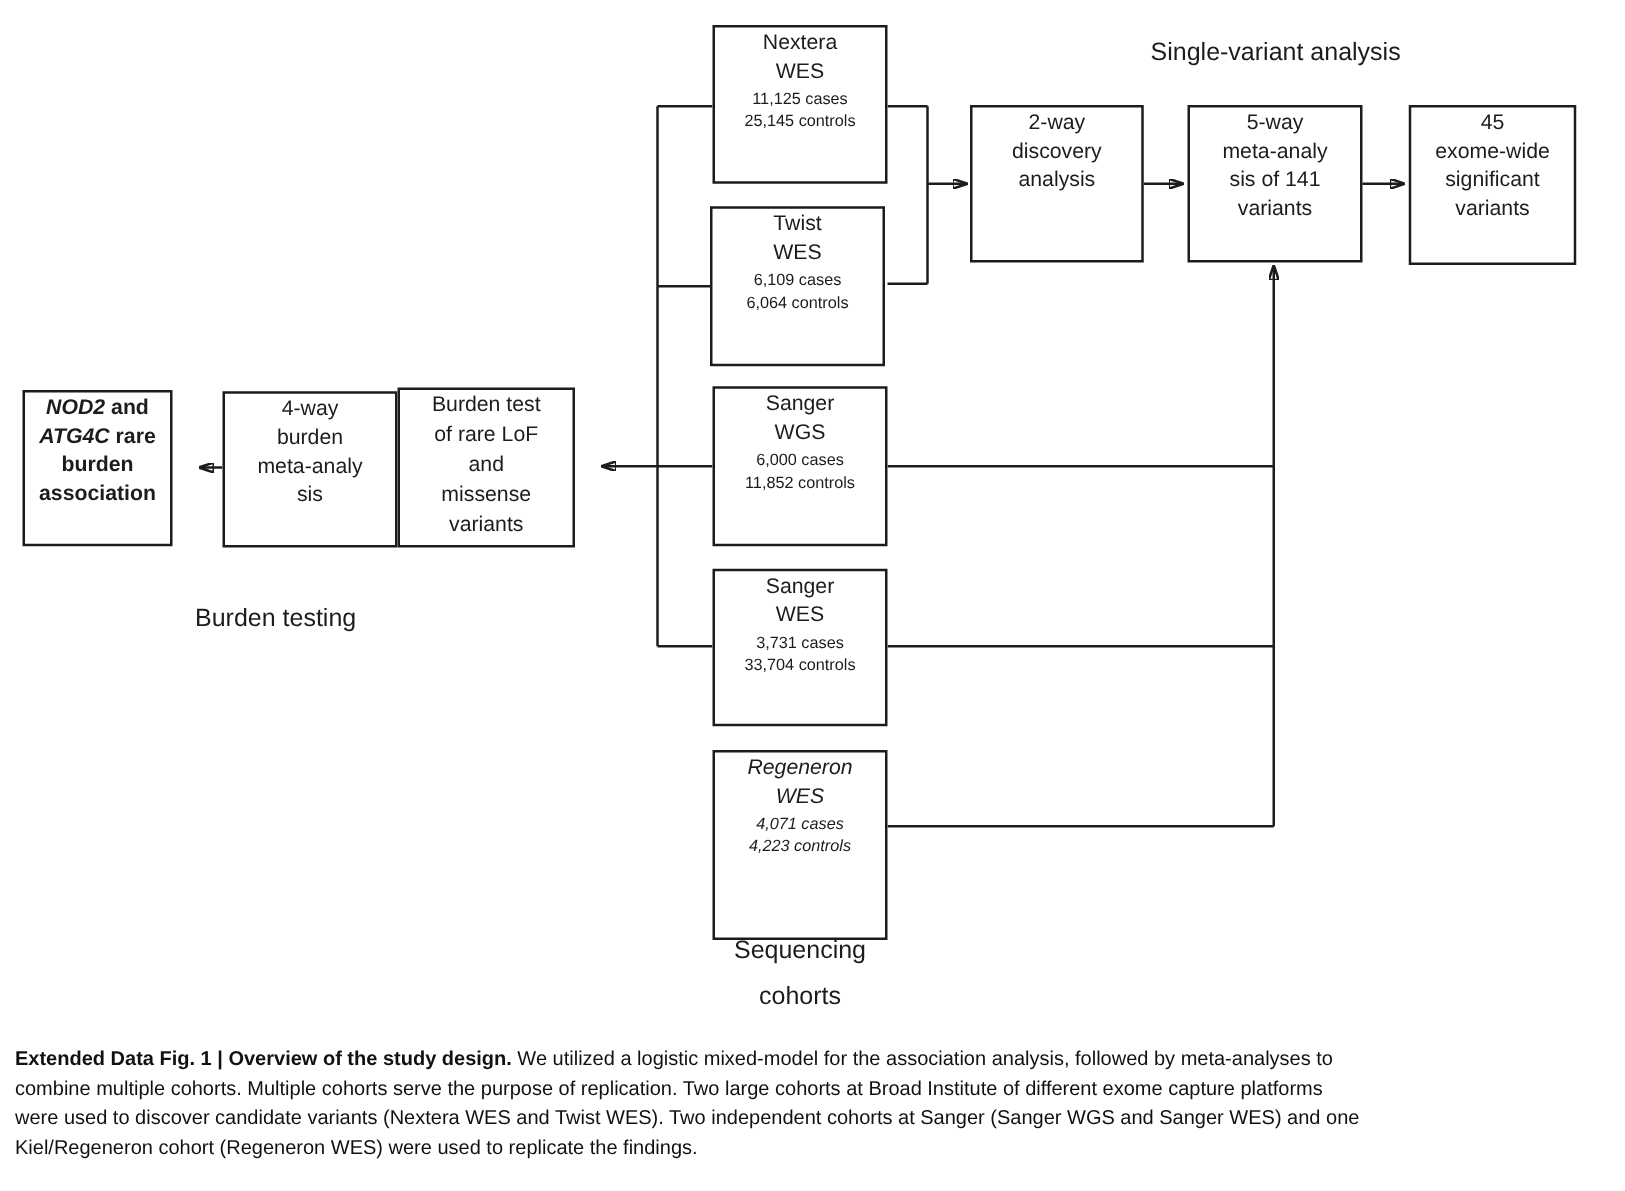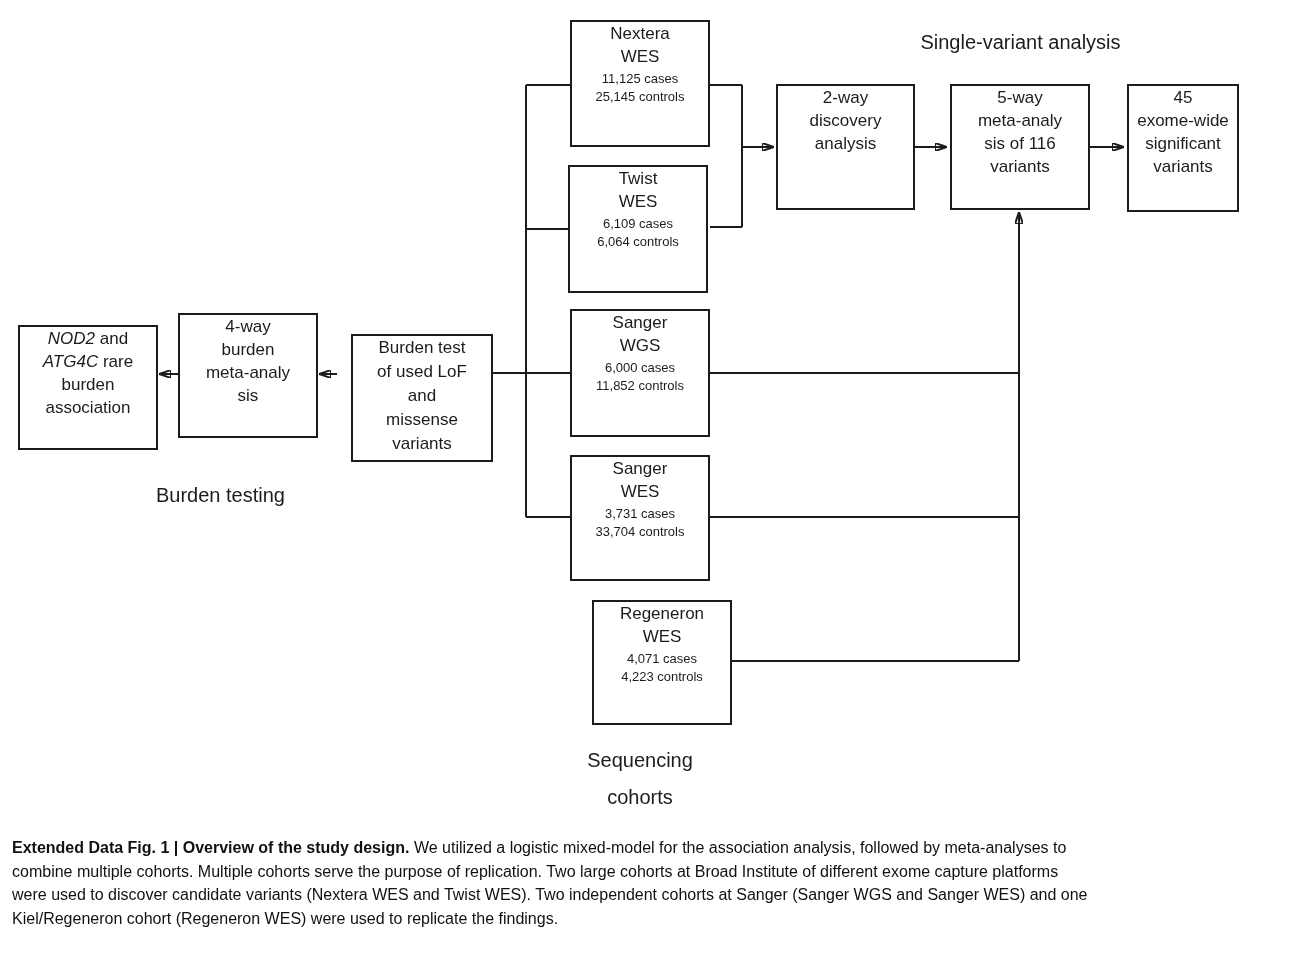--- a/index.html
+++ b/index.html
@@ -152,21 +152,21 @@
     <div class="box-title">
       <div>Sanger</div>
       <div>WES</div>
     </div>
     <div class="box-stats">
       <div>3,731 cases</div>
       <div>33,704 controls</div>
     </div>
   </div>
 
-  <div class="box" style="left:592px; top:600px; width:140px; height:125px;">
+  <div class="box" style="left:570px; top:600px; width:140px; height:152px;font-style:italic;">
     <div class="box-title">
       <div>Regeneron</div>
       <div>WES</div>
     </div>
     <div class="box-stats">
       <div>4,071 cases</div>
       <div>4,223 controls</div>
     </div>
   </div>
 
@@ -175,54 +175,54 @@
       <div>2-way</div>
       <div>discovery</div>
       <div>analysis</div>
     </div>
   </div>
 
   <div class="box" style="left:950px; top:84px; width:140px; height:126px;">
     <div class="box-title">
       <div>5-way</div>
       <div>meta-analy</div>
-      <div>sis of 116</div>
+      <div>sis of 141</div>
       <div>variants</div>
     </div>
   </div>
 
-  <div class="box" style="left:1127px; top:84px; width:112px; height:128px;">
+  <div class="box" style="left:1127px; top:84px; width:134px; height:128px;">
     <div class="box-title">
       <div>45</div>
       <div>exome-wide</div>
       <div>significant</div>
       <div>variants</div>
     </div>
   </div>
 
-  <div class="box" style="left:351px; top:310px; width:142px; height:128px;margin-top:24px;">
+  <div class="box" style="left:318px; top:310px; width:142px; height:128px;">
     <div class="box-title" style="line-height:24px;">
       <div>Burden test</div>
-      <div>of used LoF</div>
+      <div>of rare LoF</div>
       <div>and</div>
       <div>missense</div>
       <div>variants</div>
     </div>
   </div>
 
   <div class="box" style="left:178px; top:313px; width:140px; height:125px;">
     <div class="box-title">
       <div>4-way</div>
       <div>burden</div>
       <div>meta-analy</div>
       <div>sis</div>
     </div>
   </div>
 
-  <div class="box" style="left:18px; top:325px; width:140px; height:125px;">
+  <div class="box" style="left:18px; top:312px; width:120px; height:125px;font-weight:bold;">
     <div class="box-title">
       <div><span class="gene">NOD2</span><span> and</span></div>
       <div><span class="gene">ATG4C</span><span> rare</span></div>
       <div>burden</div>
       <div>association</div>
     </div>
   </div>
 
   <div id="caption">
     <div><span class="bold-lead">Extended Data Fig. 1 | Overview of the study design.</span><span> We utilized a logistic mixed-model for the association analysis, followed by meta-analyses to</span></div>

